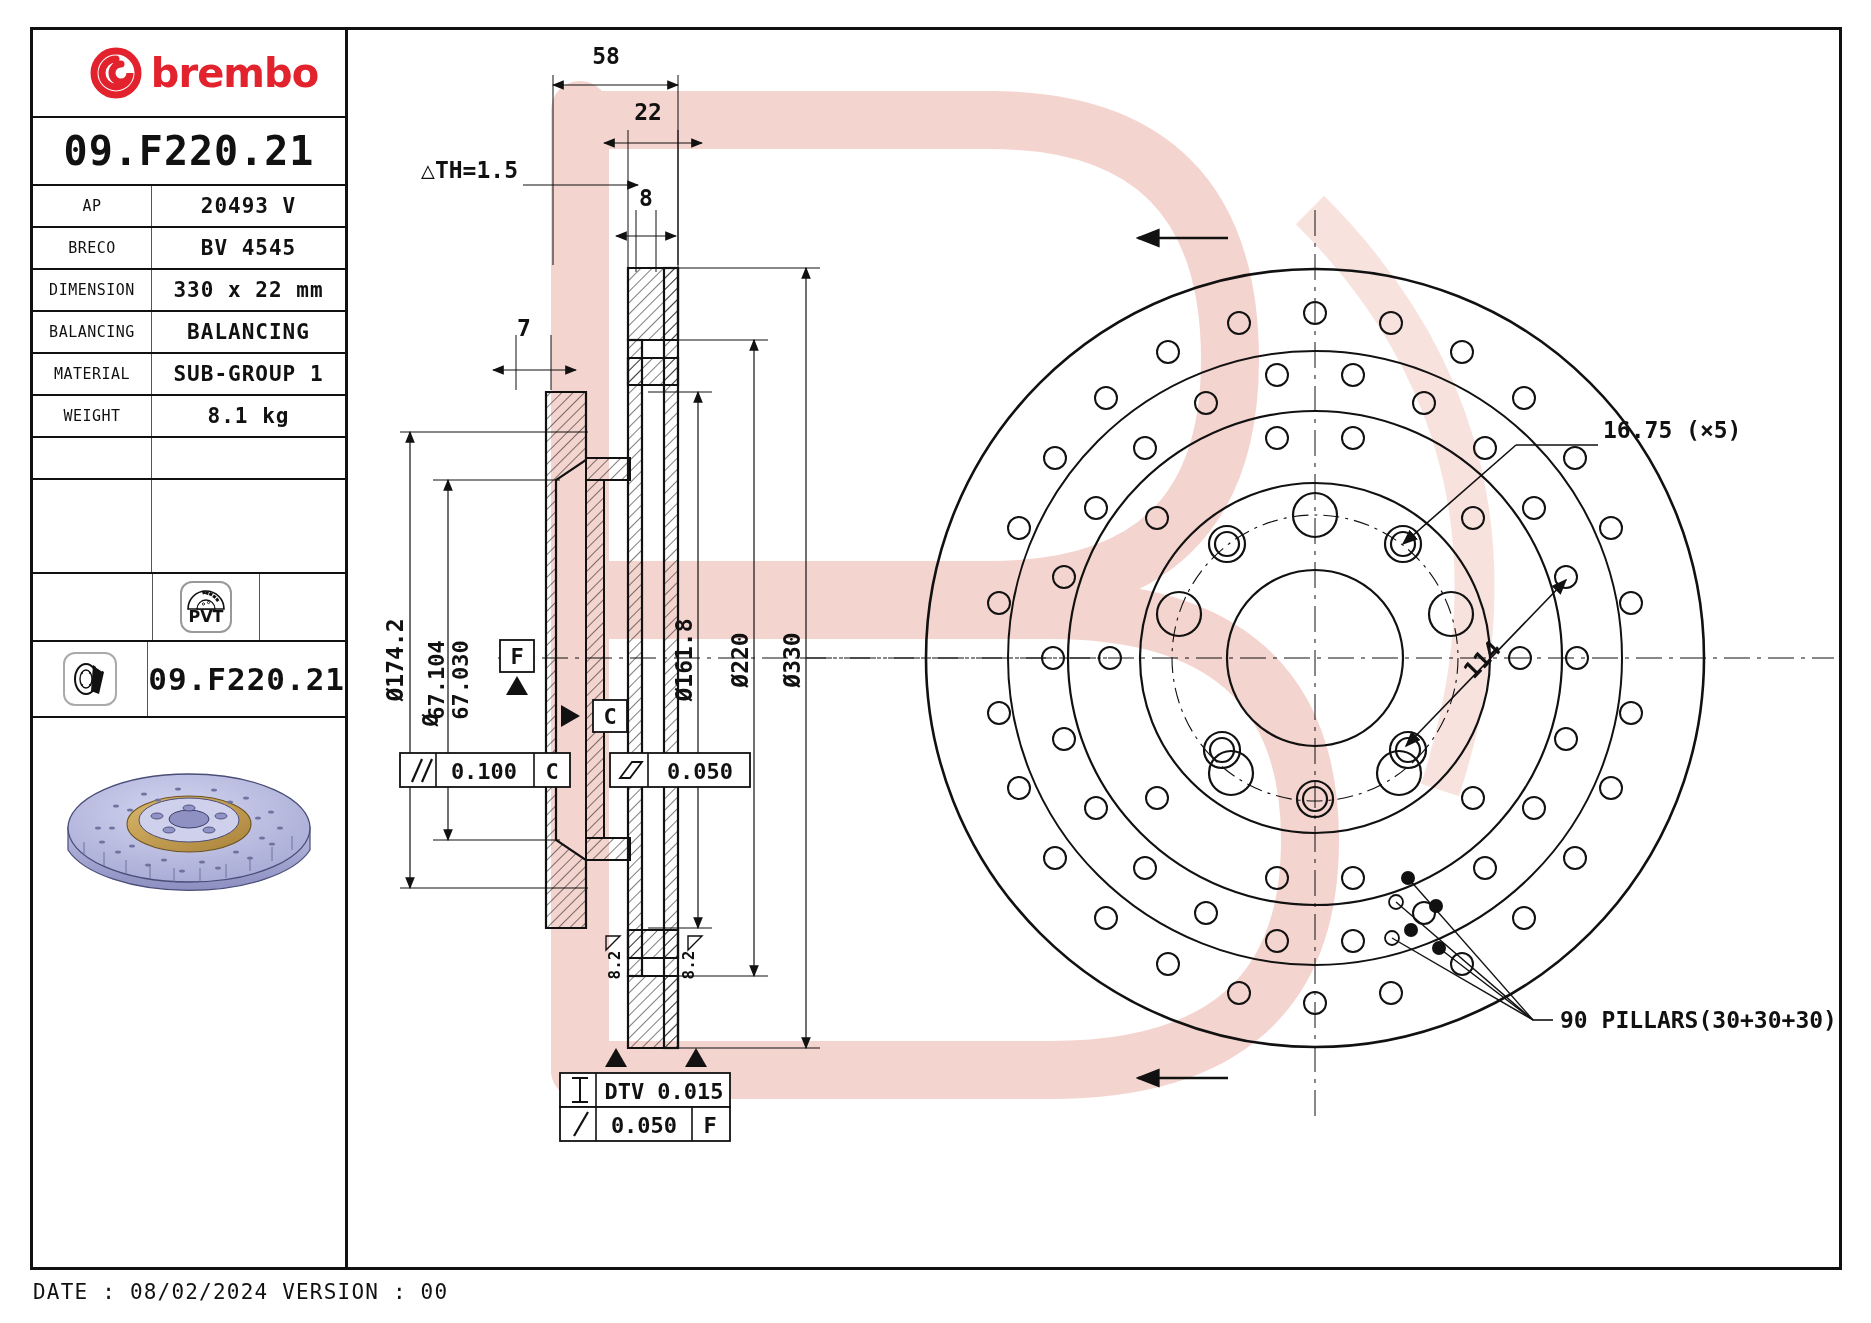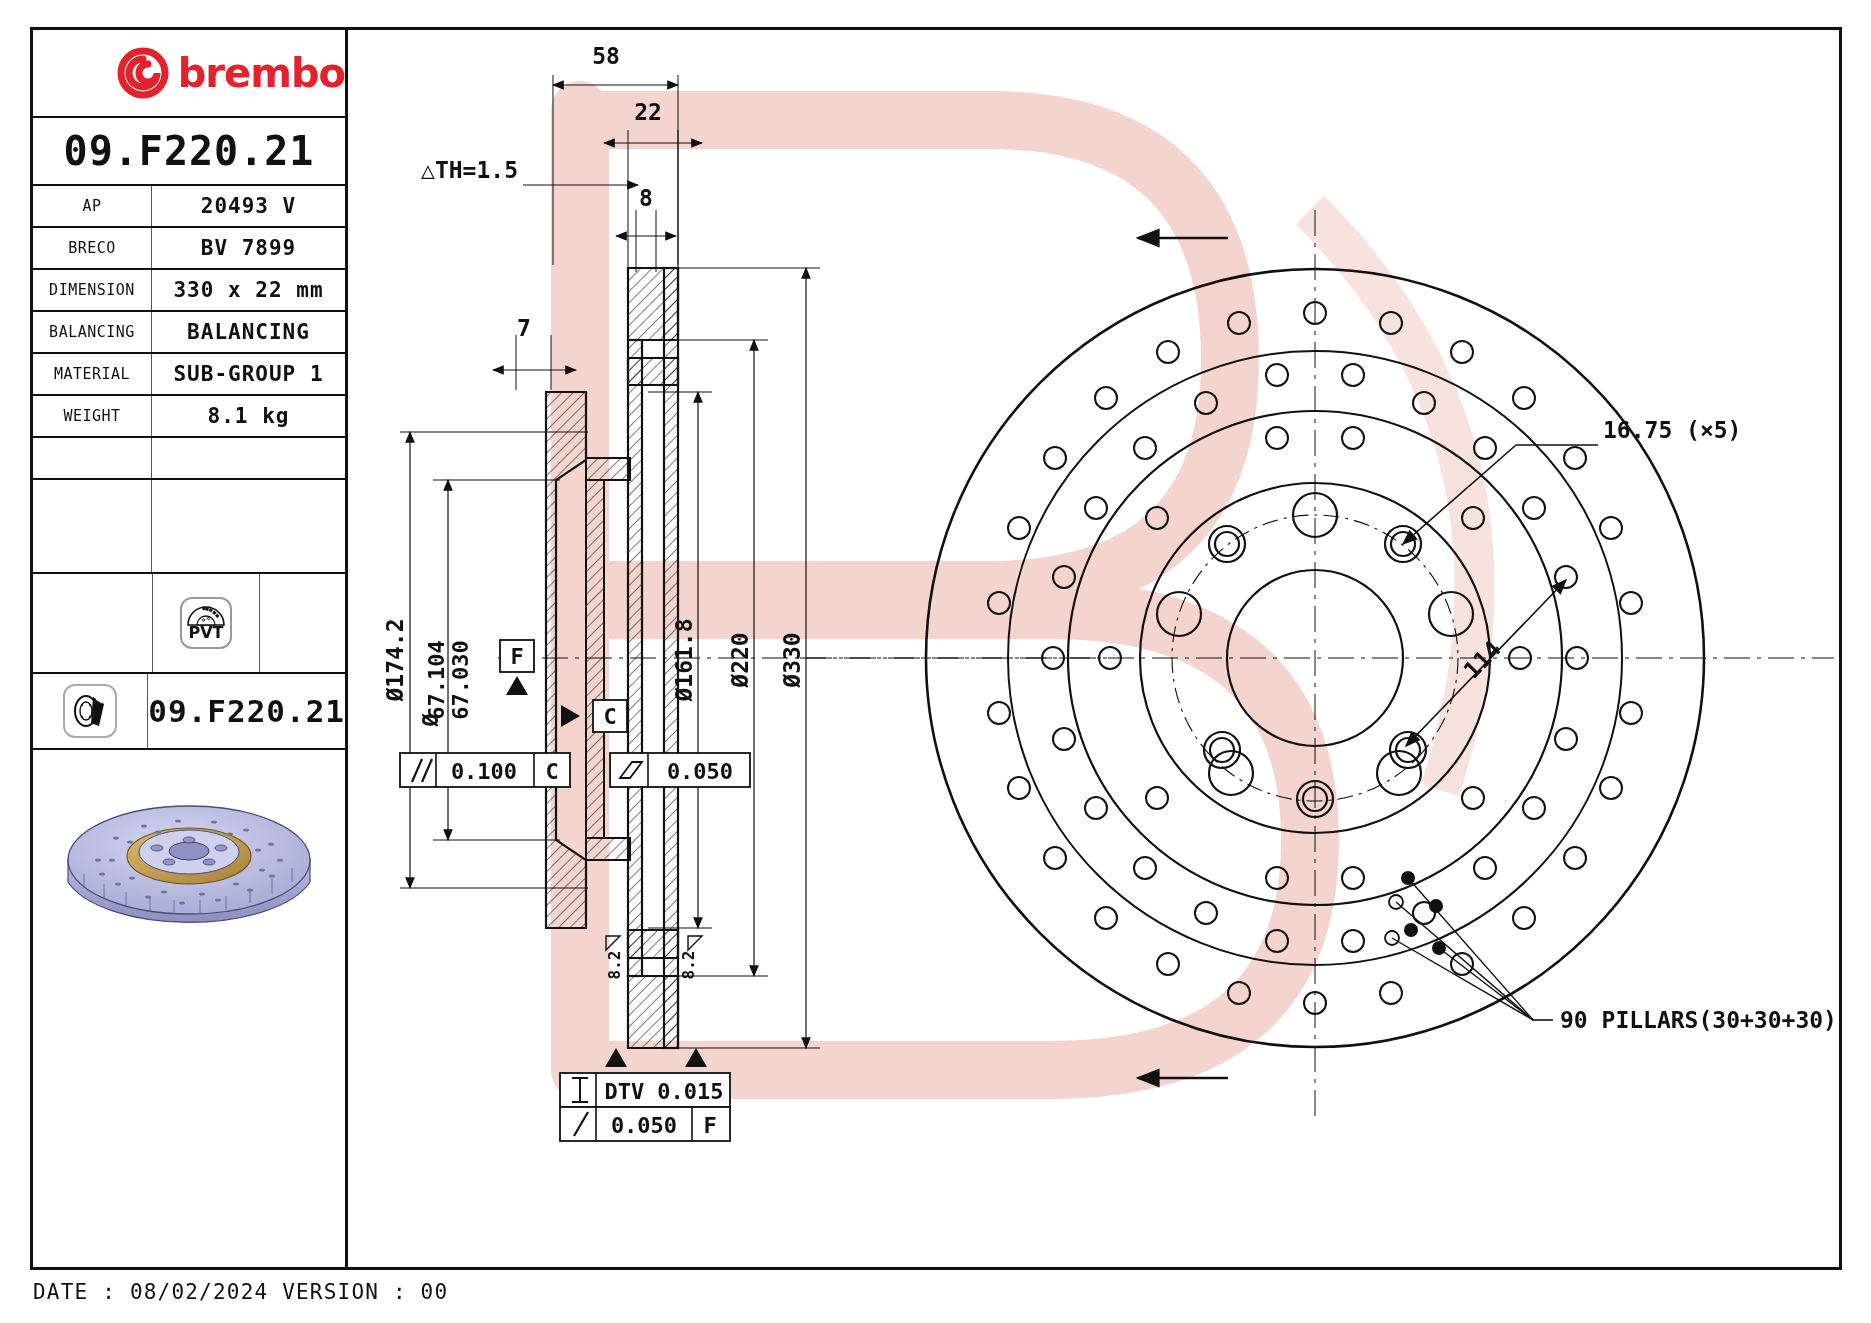--- a/index.html
+++ b/index.html
@@ -23,36 +23,36 @@
     border:3px solid #111;box-sizing:border-box;background:transparent;
   }
   
   .panel-divider{
     position:absolute;left:345px;top:27px;width:3px;height:1243px;background:#111;
   }
 
   
   .panel{position:absolute;left:33px;top:30px;width:312px;height:1237px;}
   .prow{position:relative;box-sizing:border-box;border-bottom:2px solid #111;display:flex;}
-  .logo-cell{height:88px;display:flex;align-items:center;justify-content:flex-end;padding-left:30px;}
+  .logo-cell{height:88px;display:flex;align-items:center;justify-content:center;padding-left:30px;}
   .logo-wrap{display:flex;align-items:center;gap:9px;}
   .logo-mark{width:52px;height:52px;flex:0 0 52px;}
   .logo-text{font-family:"DejaVu Sans","Liberation Sans",sans-serif;font-weight:700;
     font-size:40px;letter-spacing:-1px;color:#e2222c;line-height:1;}
   .pn-cell{height:68px;display:flex;align-items:center;justify-content:center;}
   .pn-text{font-size:40px;font-weight:700;letter-spacing:1px;}
   .drow{height:42px;}
   .dkey{width:119px;box-sizing:border-box;border-right:1px solid #555;
     display:flex;align-items:center;justify-content:center;font-size:15px;letter-spacing:.5px;}
   .dval{flex:1;display:flex;align-items:center;justify-content:center;
     font-size:21px;font-weight:700;letter-spacing:1px;}
   .blankrow{height:42px;}
   .blankrow .dkey{border-right:1px solid #555;}
   .tall-blank{height:94px;}
-  .pvt-row{height:100px;justify-content:center;}
+  .pvt-row{height:68px;justify-content:center;}
   .pvt-left{width:119px;border-right:1px solid #555;}
   .pvt-mid{width:106px;border-right:1px solid #555;display:flex;align-items:center;justify-content:center;}
   .pvt-right{flex:1;}
   .pvt-badge{width:52px;height:52px;border:2px solid #999;border-radius:12px;
     background:#fff;display:flex;flex-direction:column;align-items:center;justify-content:flex-start;
     padding-top:3px;box-sizing:border-box;}
   .pvt-badge svg{display:block;}
   .pvt-label{font-family:"DejaVu Sans","Liberation Sans",sans-serif;font-weight:700;font-size:16px;line-height:14px;margin-top:0px;}
   .icon-row{height:76px;}
   .icon-cell{width:119px;box-sizing:border-box;border-right:1px solid #555;
@@ -114,21 +114,21 @@
     <div class="prow pn-cell">
       <span class="pn-text">09.F220.21</span>
     </div>
 
     <div class="prow drow">
       <div class="dkey">AP</div>
       <div class="dval">20493 V</div>
     </div>
     <div class="prow drow">
       <div class="dkey">BRECO</div>
-      <div class="dval">BV 7899</div>
+      <div class="dval">BV 4545</div>
     </div>
     <div class="prow drow">
       <div class="dkey">DIMENSION</div>
       <div class="dval">330 x 22 mm</div>
     </div>
     <div class="prow drow">
       <div class="dkey">BALANCING</div>
       <div class="dval">BALANCING</div>
     </div>
     <div class="prow drow">

